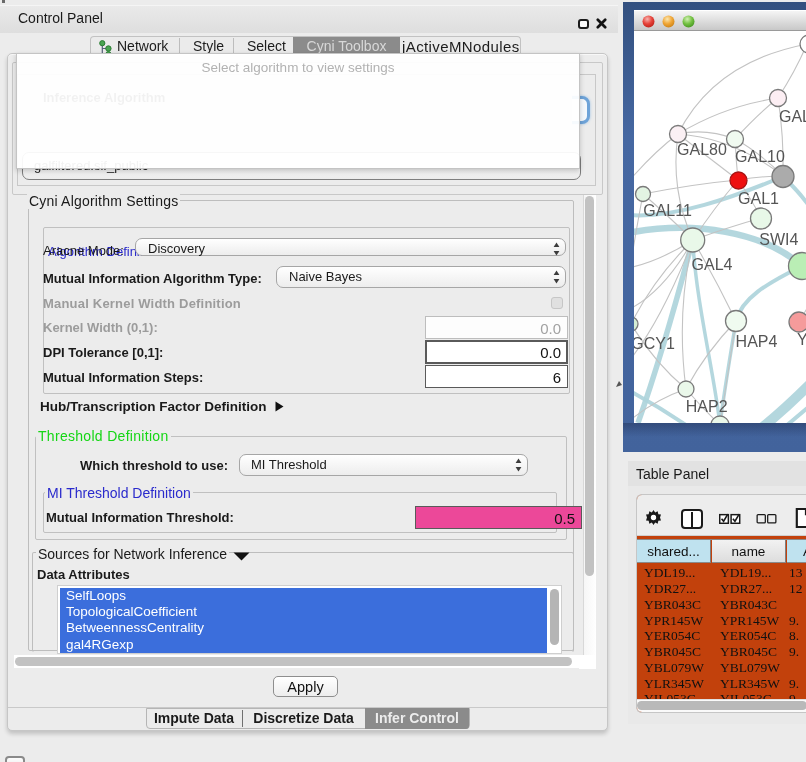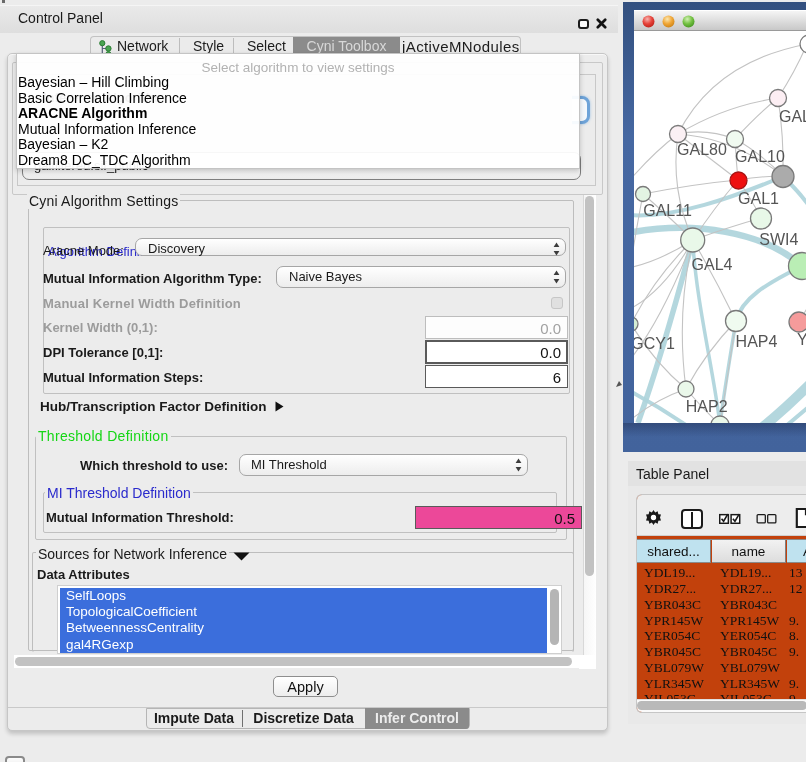--- a/index.html
+++ b/index.html
@@ -160,28 +160,20 @@
 <div class="abs" style="left:146px;top:710px;width:96px;text-align:center;font-size:14px;font-weight:bold;color:#1a1a1a;">Impute Data</div>
 <div class="abs" style="left:242px;top:710px;width:1px;height:17px;background:#707070;"></div>
 <div class="abs" style="left:244px;top:710px;width:119px;text-align:center;font-size:14px;font-weight:bold;color:#1a1a1a;">Discretize Data</div>
 <div class="abs" style="left:365px;top:708px;width:104px;height:21px;background:#8b8b8b;border-radius:0 0 3px 0;"></div>
 <div class="abs" style="left:365px;top:710px;width:104px;text-align:center;font-size:14px;font-weight:bold;color:#ededed;">Infer Control</div>
 
 <div class="abs" style="left:5px;top:756px;width:20px;height:12px;border:2px solid #8a8a8a;border-radius:4px;background:linear-gradient(#fdfdfd,#ededed);"></div>
 
 <div class="abs" id="dropdown" style="left:16px;top:53px;width:564px;height:116px;background:rgba(255,255,255,0.94);border:1px solid #c4c4c4;box-shadow:0 2px 5px rgba(0,0,0,0.2);z-index:50;">
   <div style="height:21px;text-align:center;font-size:13.5px;color:#b2b2b2;padding-top:6px;">Select algorithm to view settings</div>
-  <div style="font-size:14px;color:#000;line-height:15.6px;padding-left:1px;margin-top:0px;">
-    Bayesian – Hill Climbing<br>
-    Basic Correlation Inference<br>
-    <b>ARACNE Algorithm</b><br>
-    Mutual Information Inference<br>
-    Bayesian – K2<br>
-    Dream8 DC_TDC Algorithm
-  </div>
 </div>
 
 <div class="abs" style="left:616px;top:373px;width:6px;height:6px;"><svg width="6" height="6" viewBox="0 0 6 6">
       <path d="M0 6 L3 0 L6 4 Z" fill="#555"></path>
     </svg></div>
 
 <div class="abs" id="bluewin" style="left:623px;top:2px;width:183px;height:450px;background:linear-gradient(#33507f,#4668a2 30%,#42639c);"></div>
 <div class="abs" style="left:623px;top:423px;width:183px;height:14px;background:linear-gradient(rgba(20,30,60,0.35),rgba(20,30,60,0));"></div>
 <div class="abs" id="macwin" style="left:634px;top:10px;width:172px;height:413px;background:#ffffff;">
   <div class="abs" style="left:0;top:0;width:172px;height:21px;background:linear-gradient(#f7f7f7,#d6d6d6 70%,#c8c8c8);border-bottom:1px solid #9a9a9a;box-shadow:inset 0 1px 0 #ffffff;"></div>

